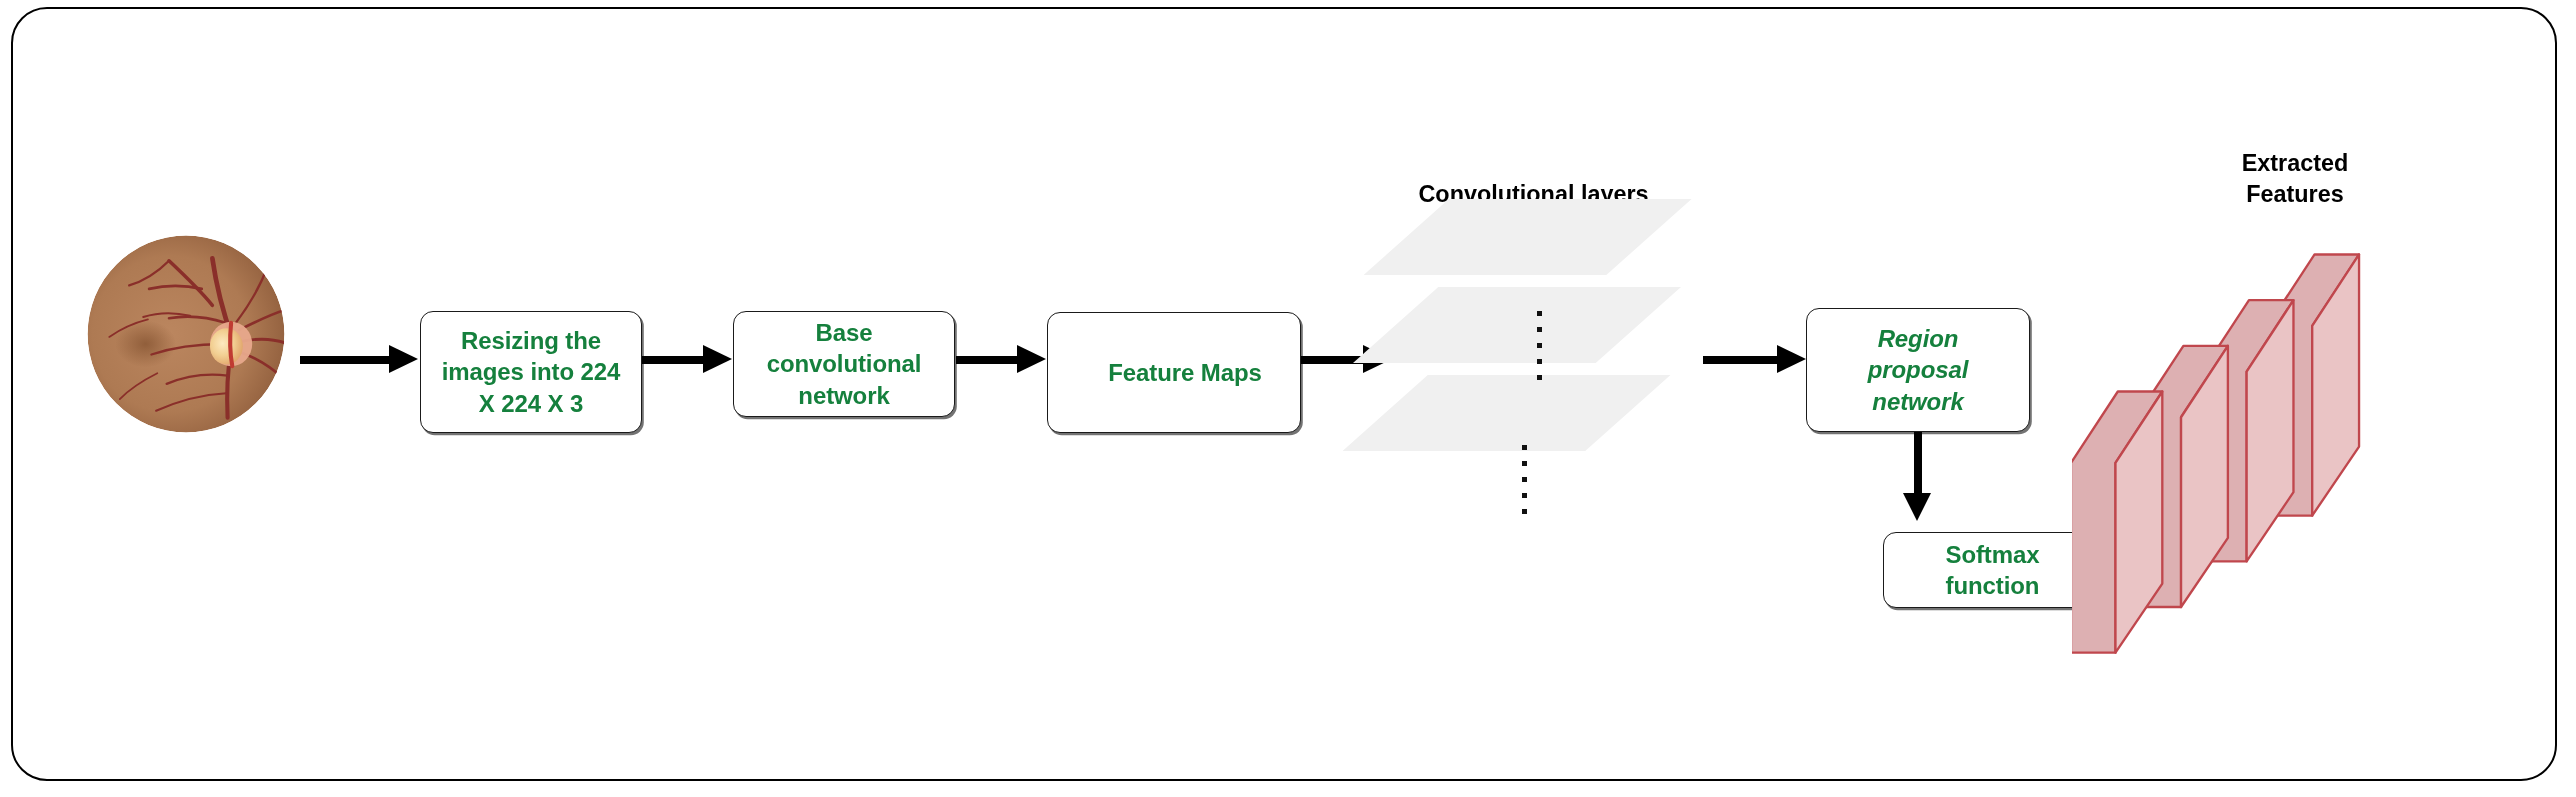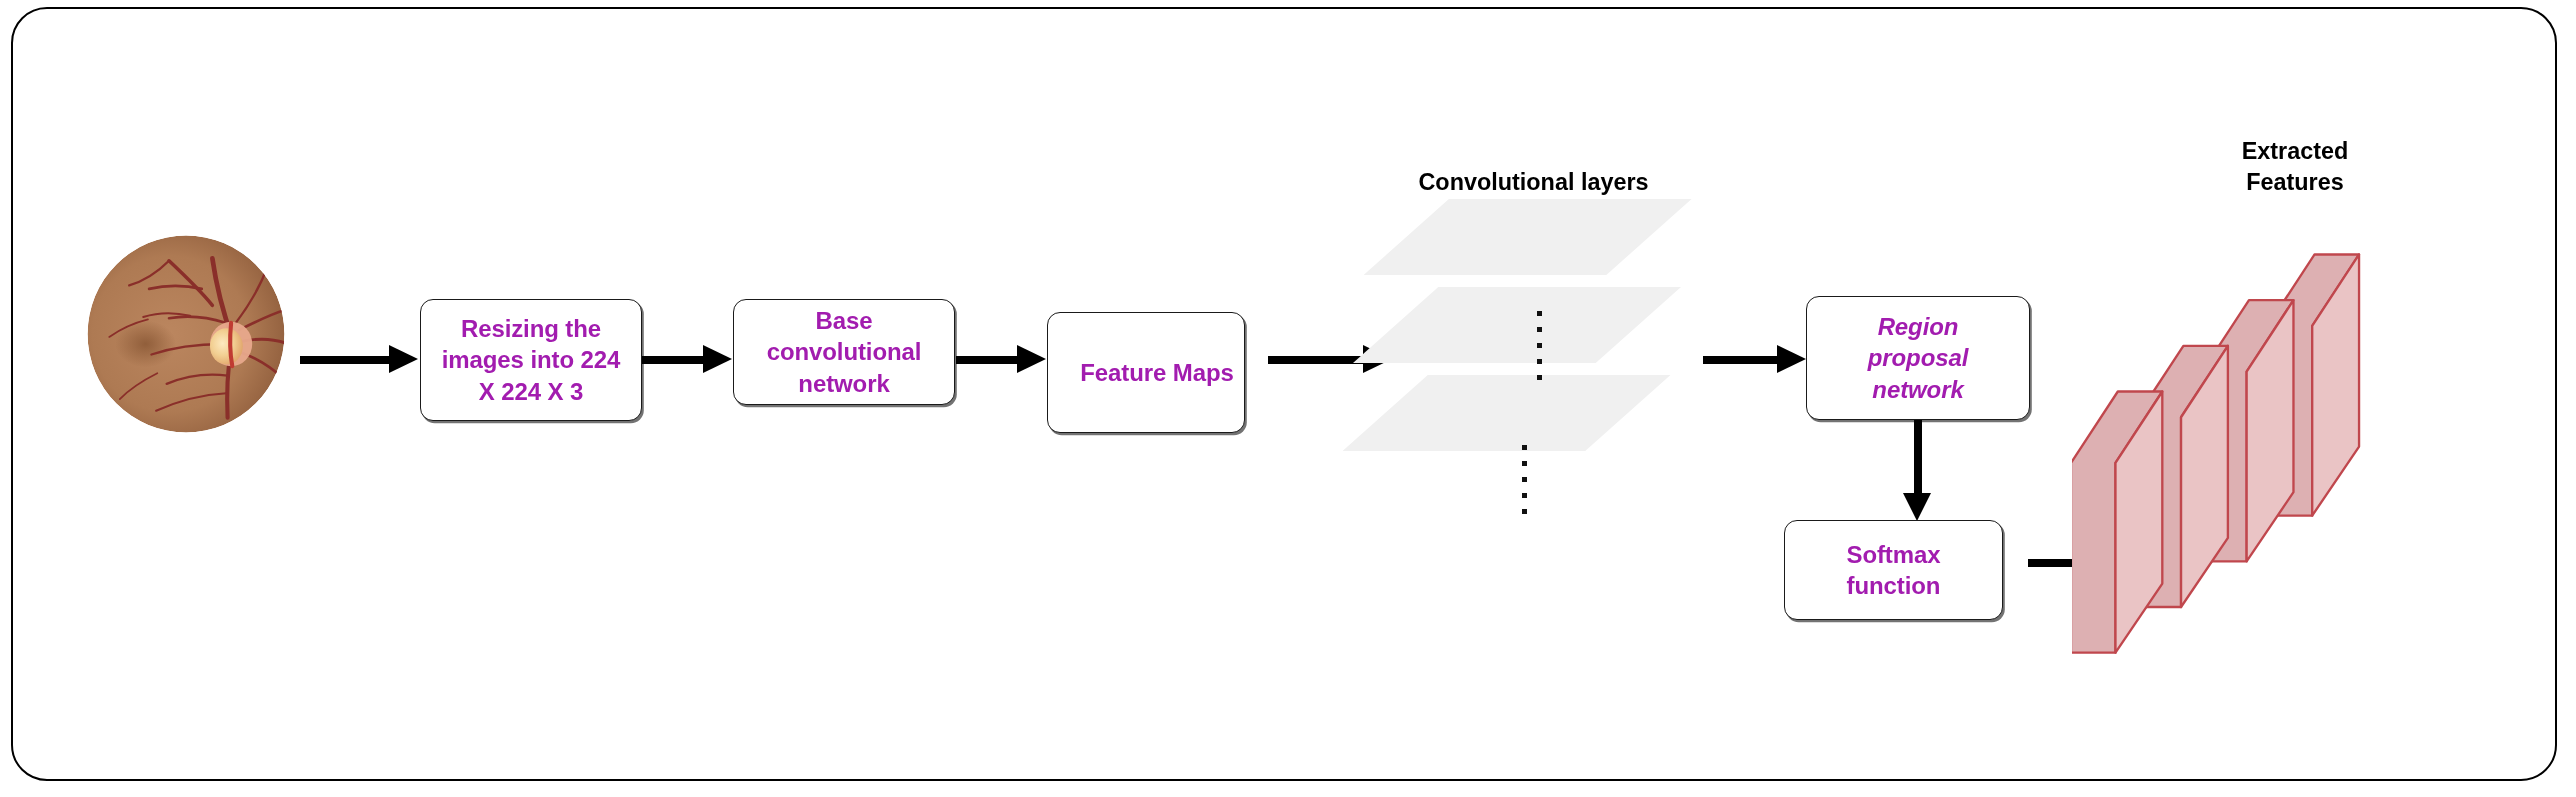--- a/index.html
+++ b/index.html
@@ -49,34 +49,34 @@
   .pbox {
     position: absolute;
     box-sizing: border-box;
     background: #ffffff;
     border: 1.8px solid #1a1a1a;
     border-radius: 13px;
     display: flex;
     align-items: center;
     justify-content: center;
     text-align: center;
-    color: #a21caf;
+    color: #15803d;
     font-weight: bold;
     font-size: 24px;
     line-height: 1.30;
     letter-spacing: -0.1px;
     box-shadow: 1.8px 2.3px 0 rgba(0,0,0,0.55);
     padding: 2.3px 5.9px;
   }
 
   #box-resize  { left: 420px;  top: 299px; width: 222px; height: 122px; }
   #box-basecnn { left: 733px; top: 299px; width: 222px; height: 106px; }
-  #box-featmaps{ left: 1047px; top: 312px; width: 198px; height: 121px; padding-left: 28px; }
+  #box-featmaps{ left: 1047px; top: 300px; width: 254px; height: 121px; padding-left: 28px; }
   #box-rpn     { left: 1806px; top: 296px; width: 224px; height: 124px; font-style: italic; }
-  #box-softmax { left: 1784px; top: 520px; width: 219px; height: 100px; }
+  #box-softmax { left: 1883px; top: 520px; width: 219px; height: 76px; }
 
   
   .arrow-h {
     position: absolute;
     height: 15px;
   }
   .arrow-h .shaft {
     position: absolute;
     left: 0; top: 4.1px;
     height: 8.2px;
@@ -187,21 +187,21 @@
     width: 258px;
     text-align: center;
     font-size: 23.4px;
     font-weight: bold;
     line-height: 1.32;
     color: #000000;
   }
   #feat-group { position: absolute; left: 2072px; top: 217px; width: 457px; height: 486px; }
 
   
-  .lbl { white-space: pre-line; }
+  .lbl { white-space: pre-line; margin-top: 12px; }
 </style>
 </head>
 <body>
 
 <div id="canvas">
 
   <div id="outer-frame"></div>
 
   <div id="fundus">
     <svg id="fundus-svg" viewBox="0 0 338 338" xmlns="http://www.w3.org/2000/svg">

